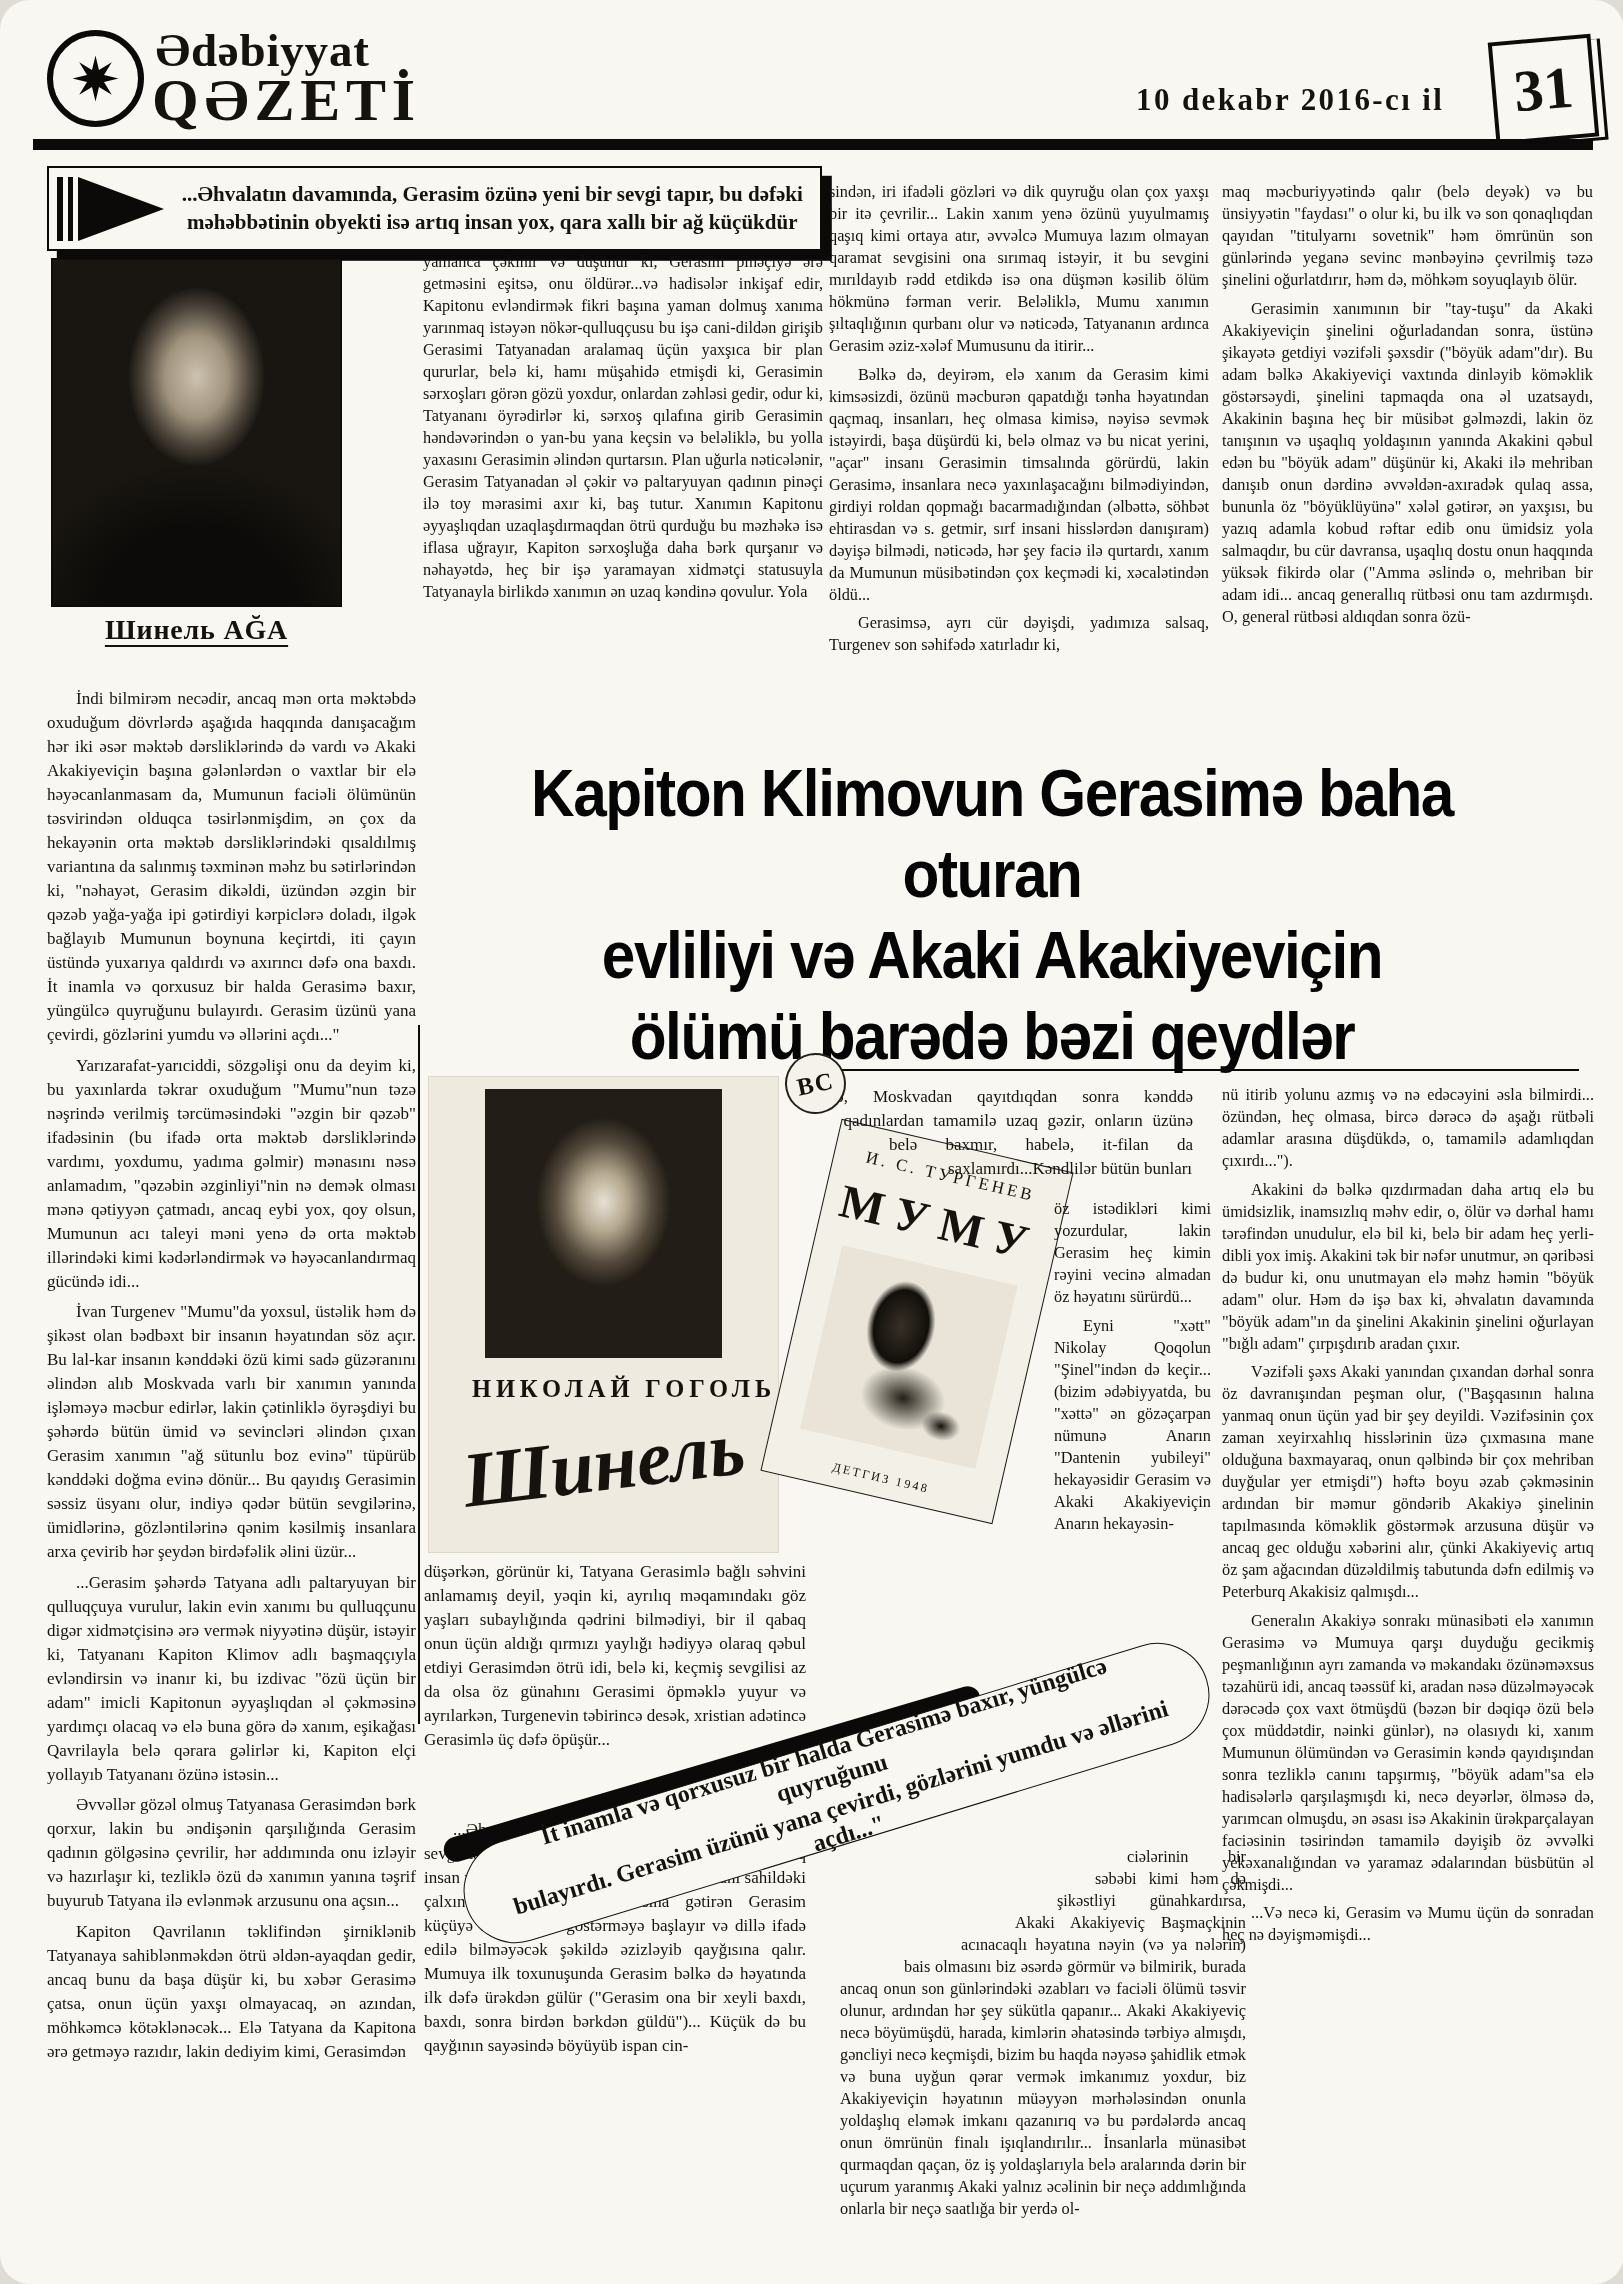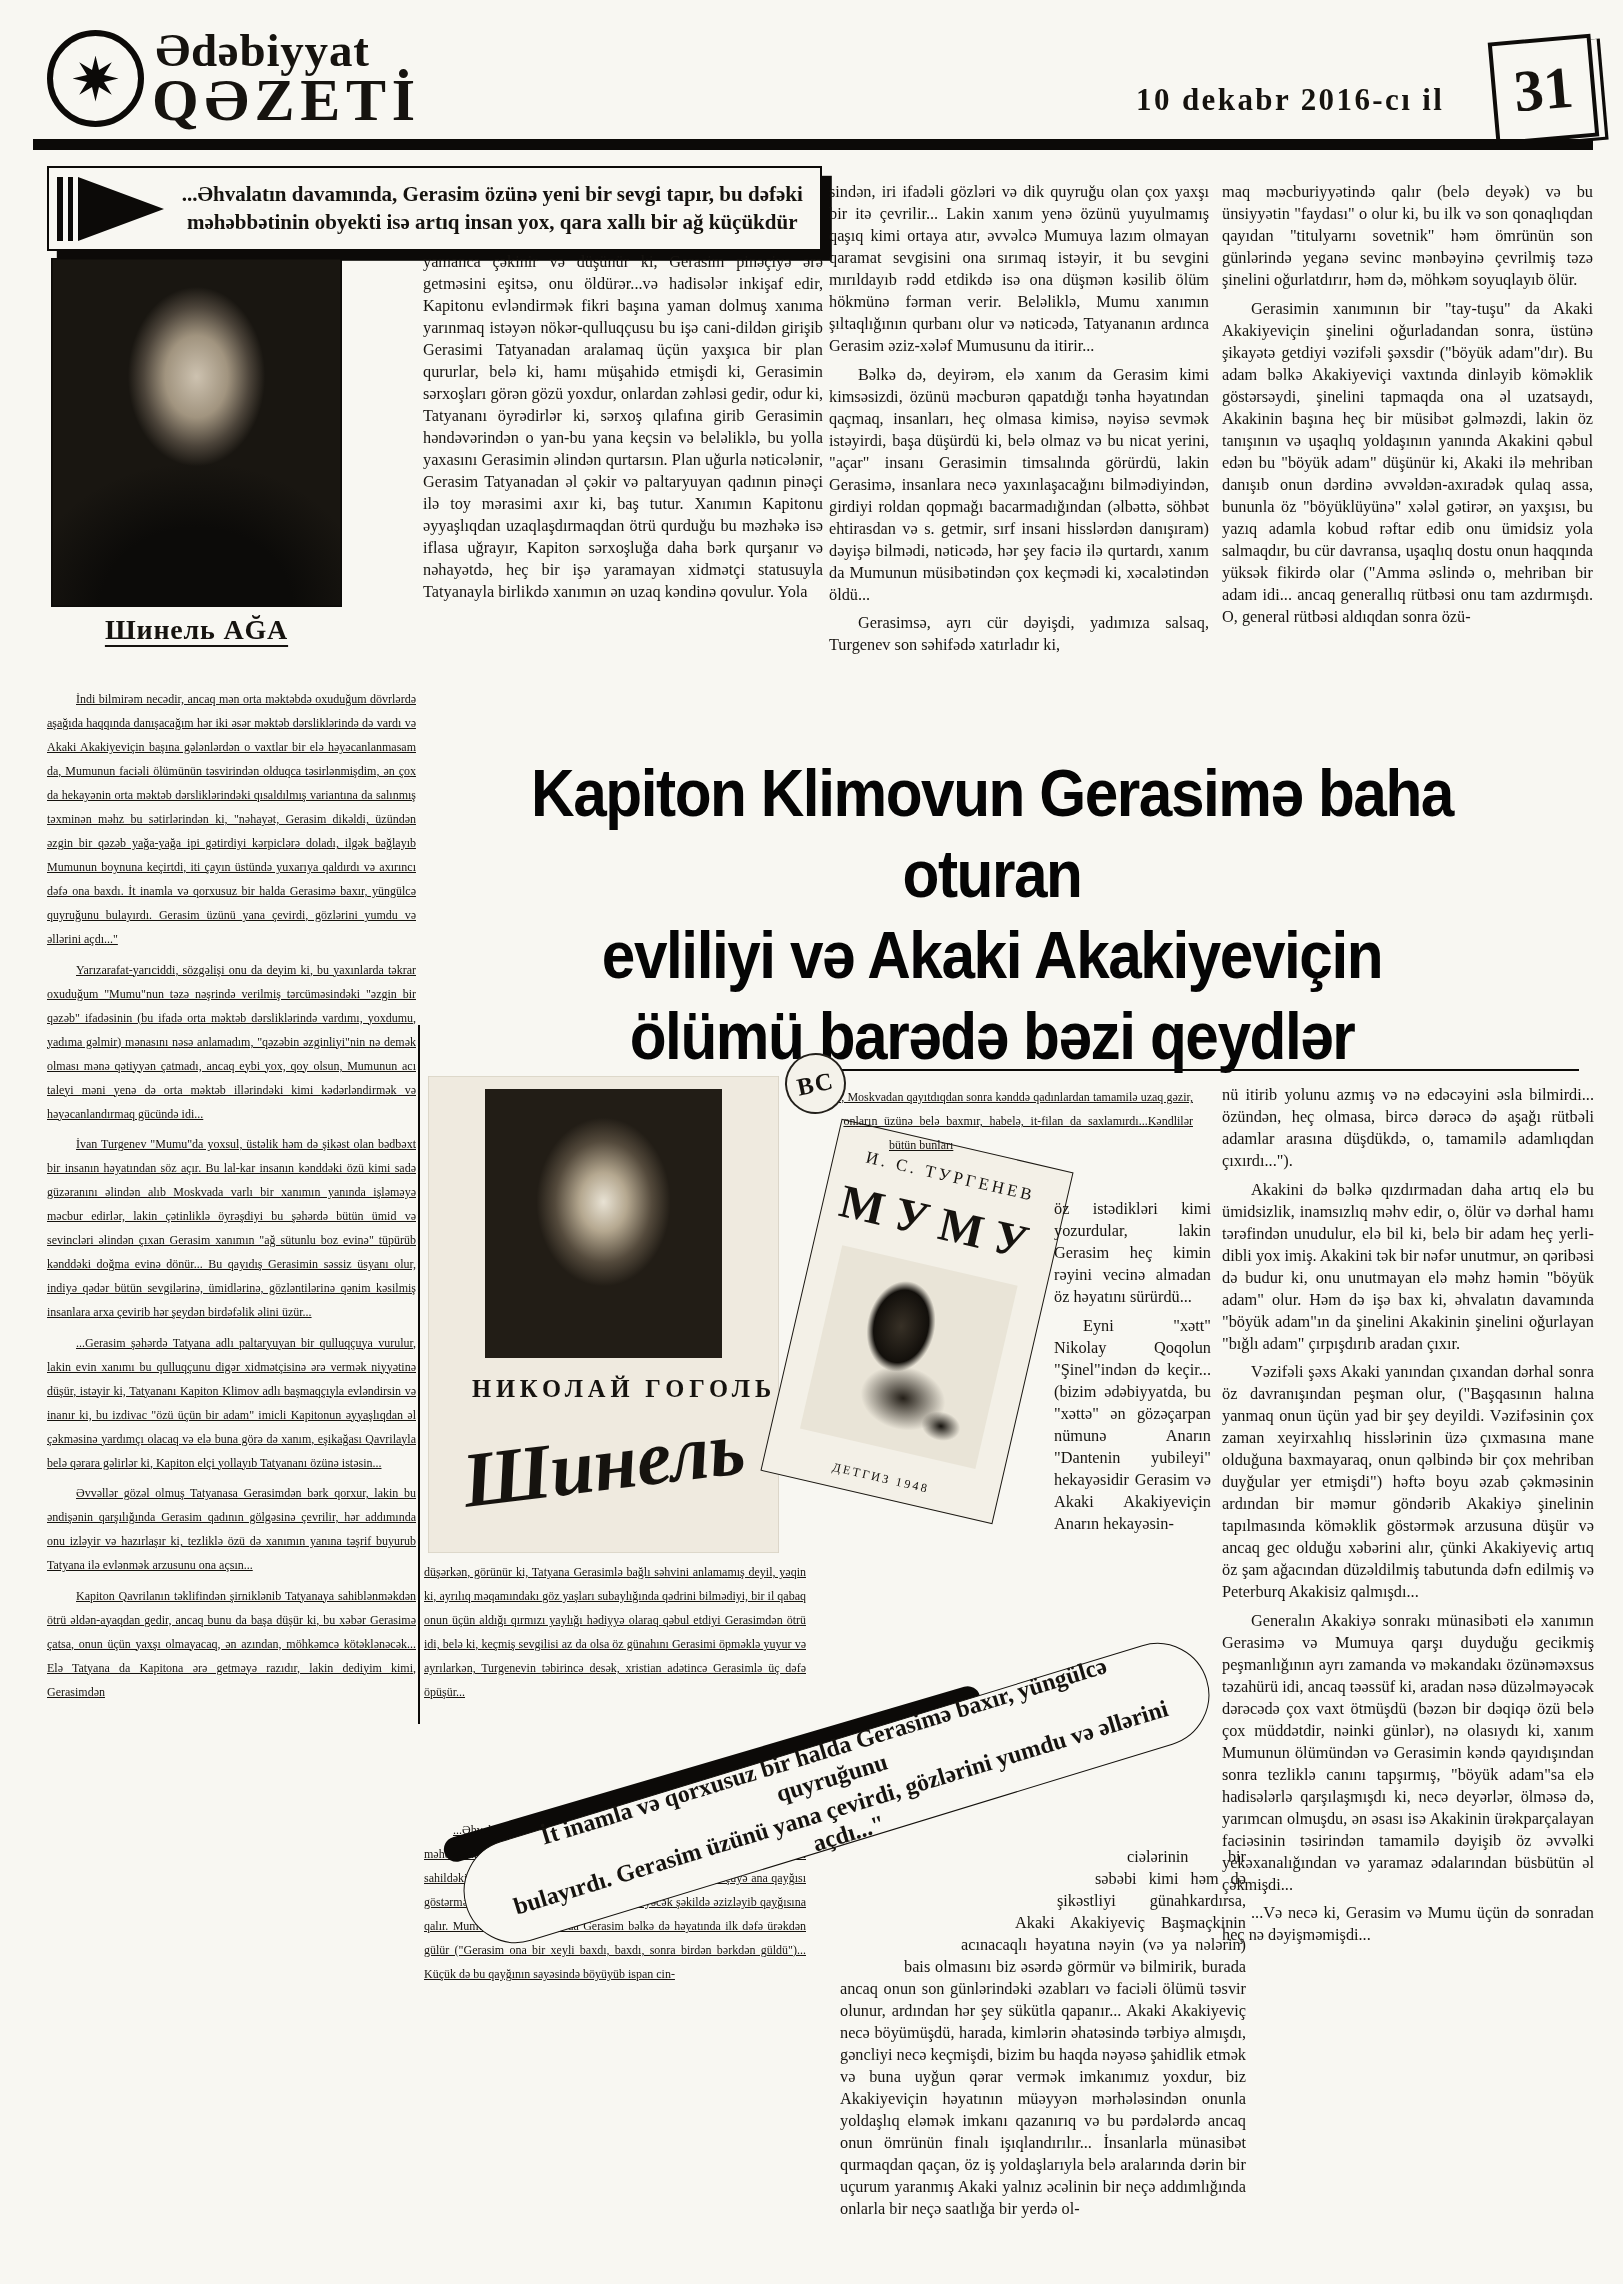--- a/index.html
+++ b/index.html
@@ -1,20 +1,20 @@
 <!DOCTYPE html>
 <html style="font-size:13px"><head>
 <meta charset="utf-8">
 <style>
   html,body{margin:0;padding:0;background:#dedcd5;}
   #page{position:relative;width:1624px;height:2284px;margin:0 auto;background:#f8f7f2;
-        font-family:"Liberation Serif",serif;color:#16130f;overflow:hidden;}
+        font-family:"Liberation Serif",serif;color:#16130f;overflow:hidden;border-radius:30px;}
   .abs{position:absolute;}
   .para{margin:0 0 6.5px 0;text-align:justify;text-indent:29px;}
-  .t1{font-size:12px;line-height:24px;text-decoration:underline;}
+  .t1{font-size:17px;line-height:24px;}
   .t2{font-size:16.3px;line-height:22px;}
   .noindent{text-indent:0;}
   .clip{overflow:hidden;}
 
   
   .logo{display:flex;align-items:center;gap:11.4px;}
   .emblem{width:85px;height:85px;border:6.5px solid #0c0a08;border-radius:50%;
           display:flex;align-items:center;justify-content:center;flex:0 0 auto;}
   .star8{width:46px;height:46px;background:#0c0a08;
      clip-path:polygon(100% 50%,68.5% 57.6%,85.4% 85.4%,57.6% 68.5%,50% 100%,42.4% 68.5%,

